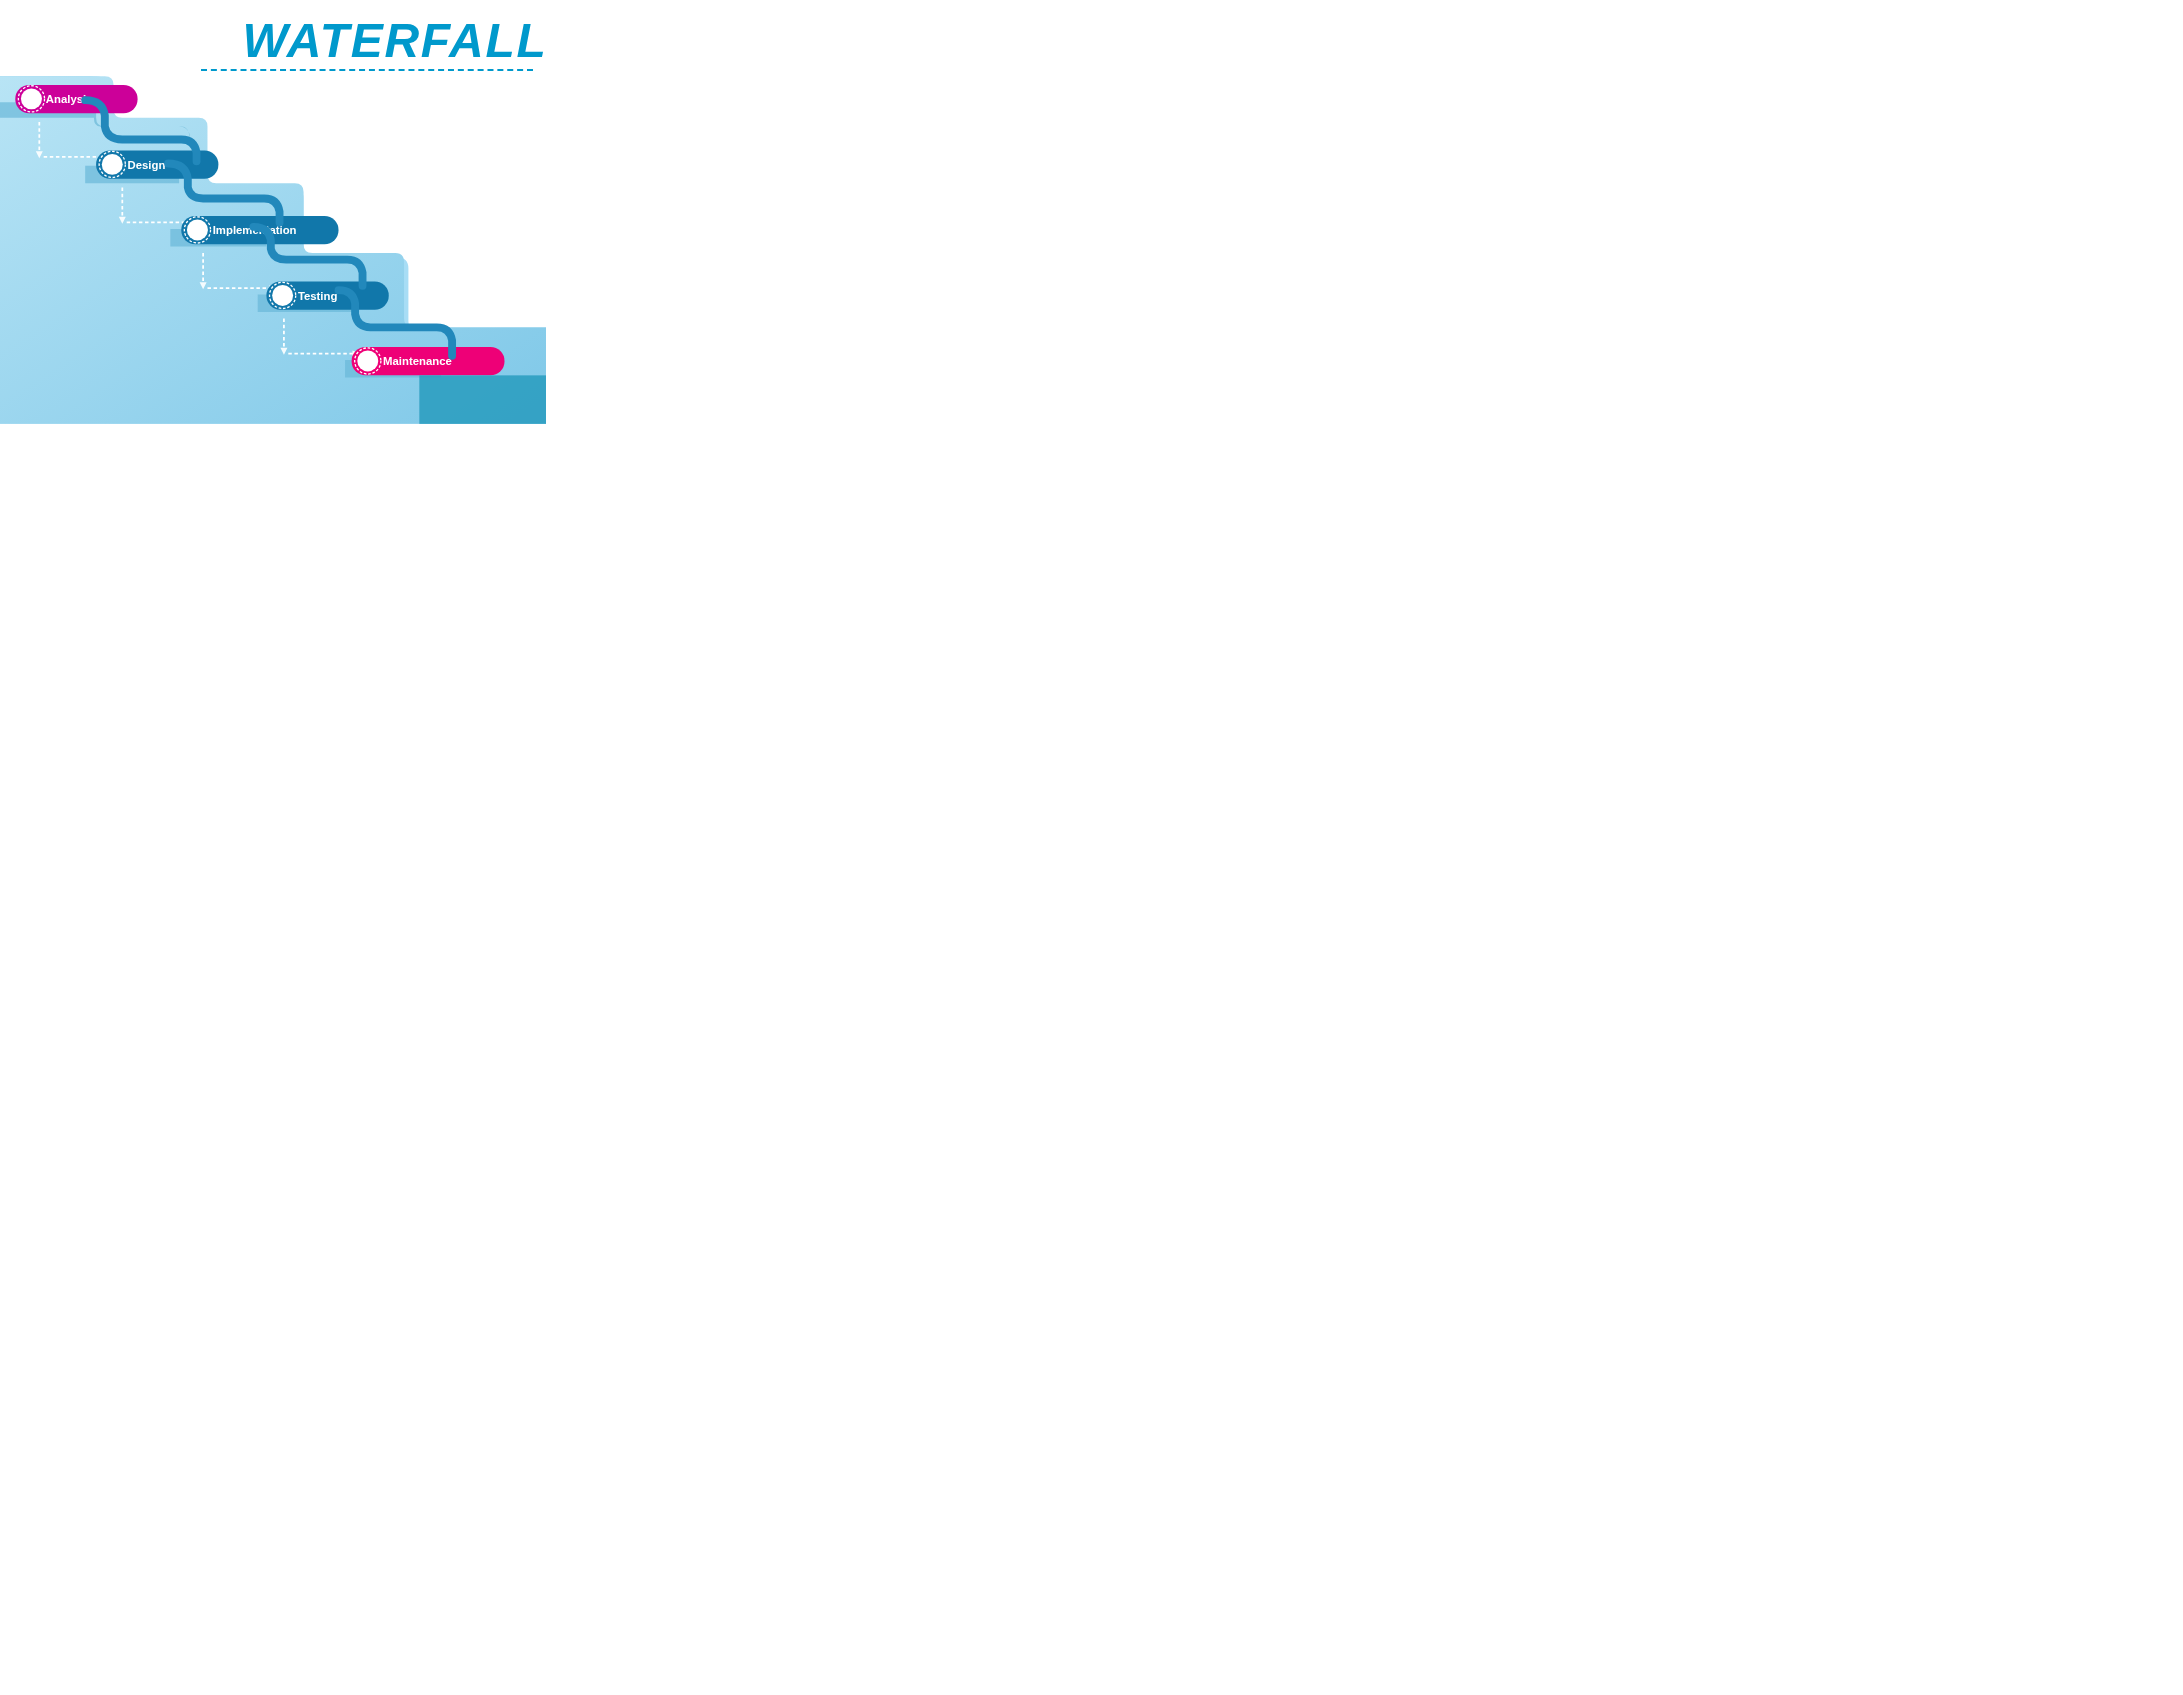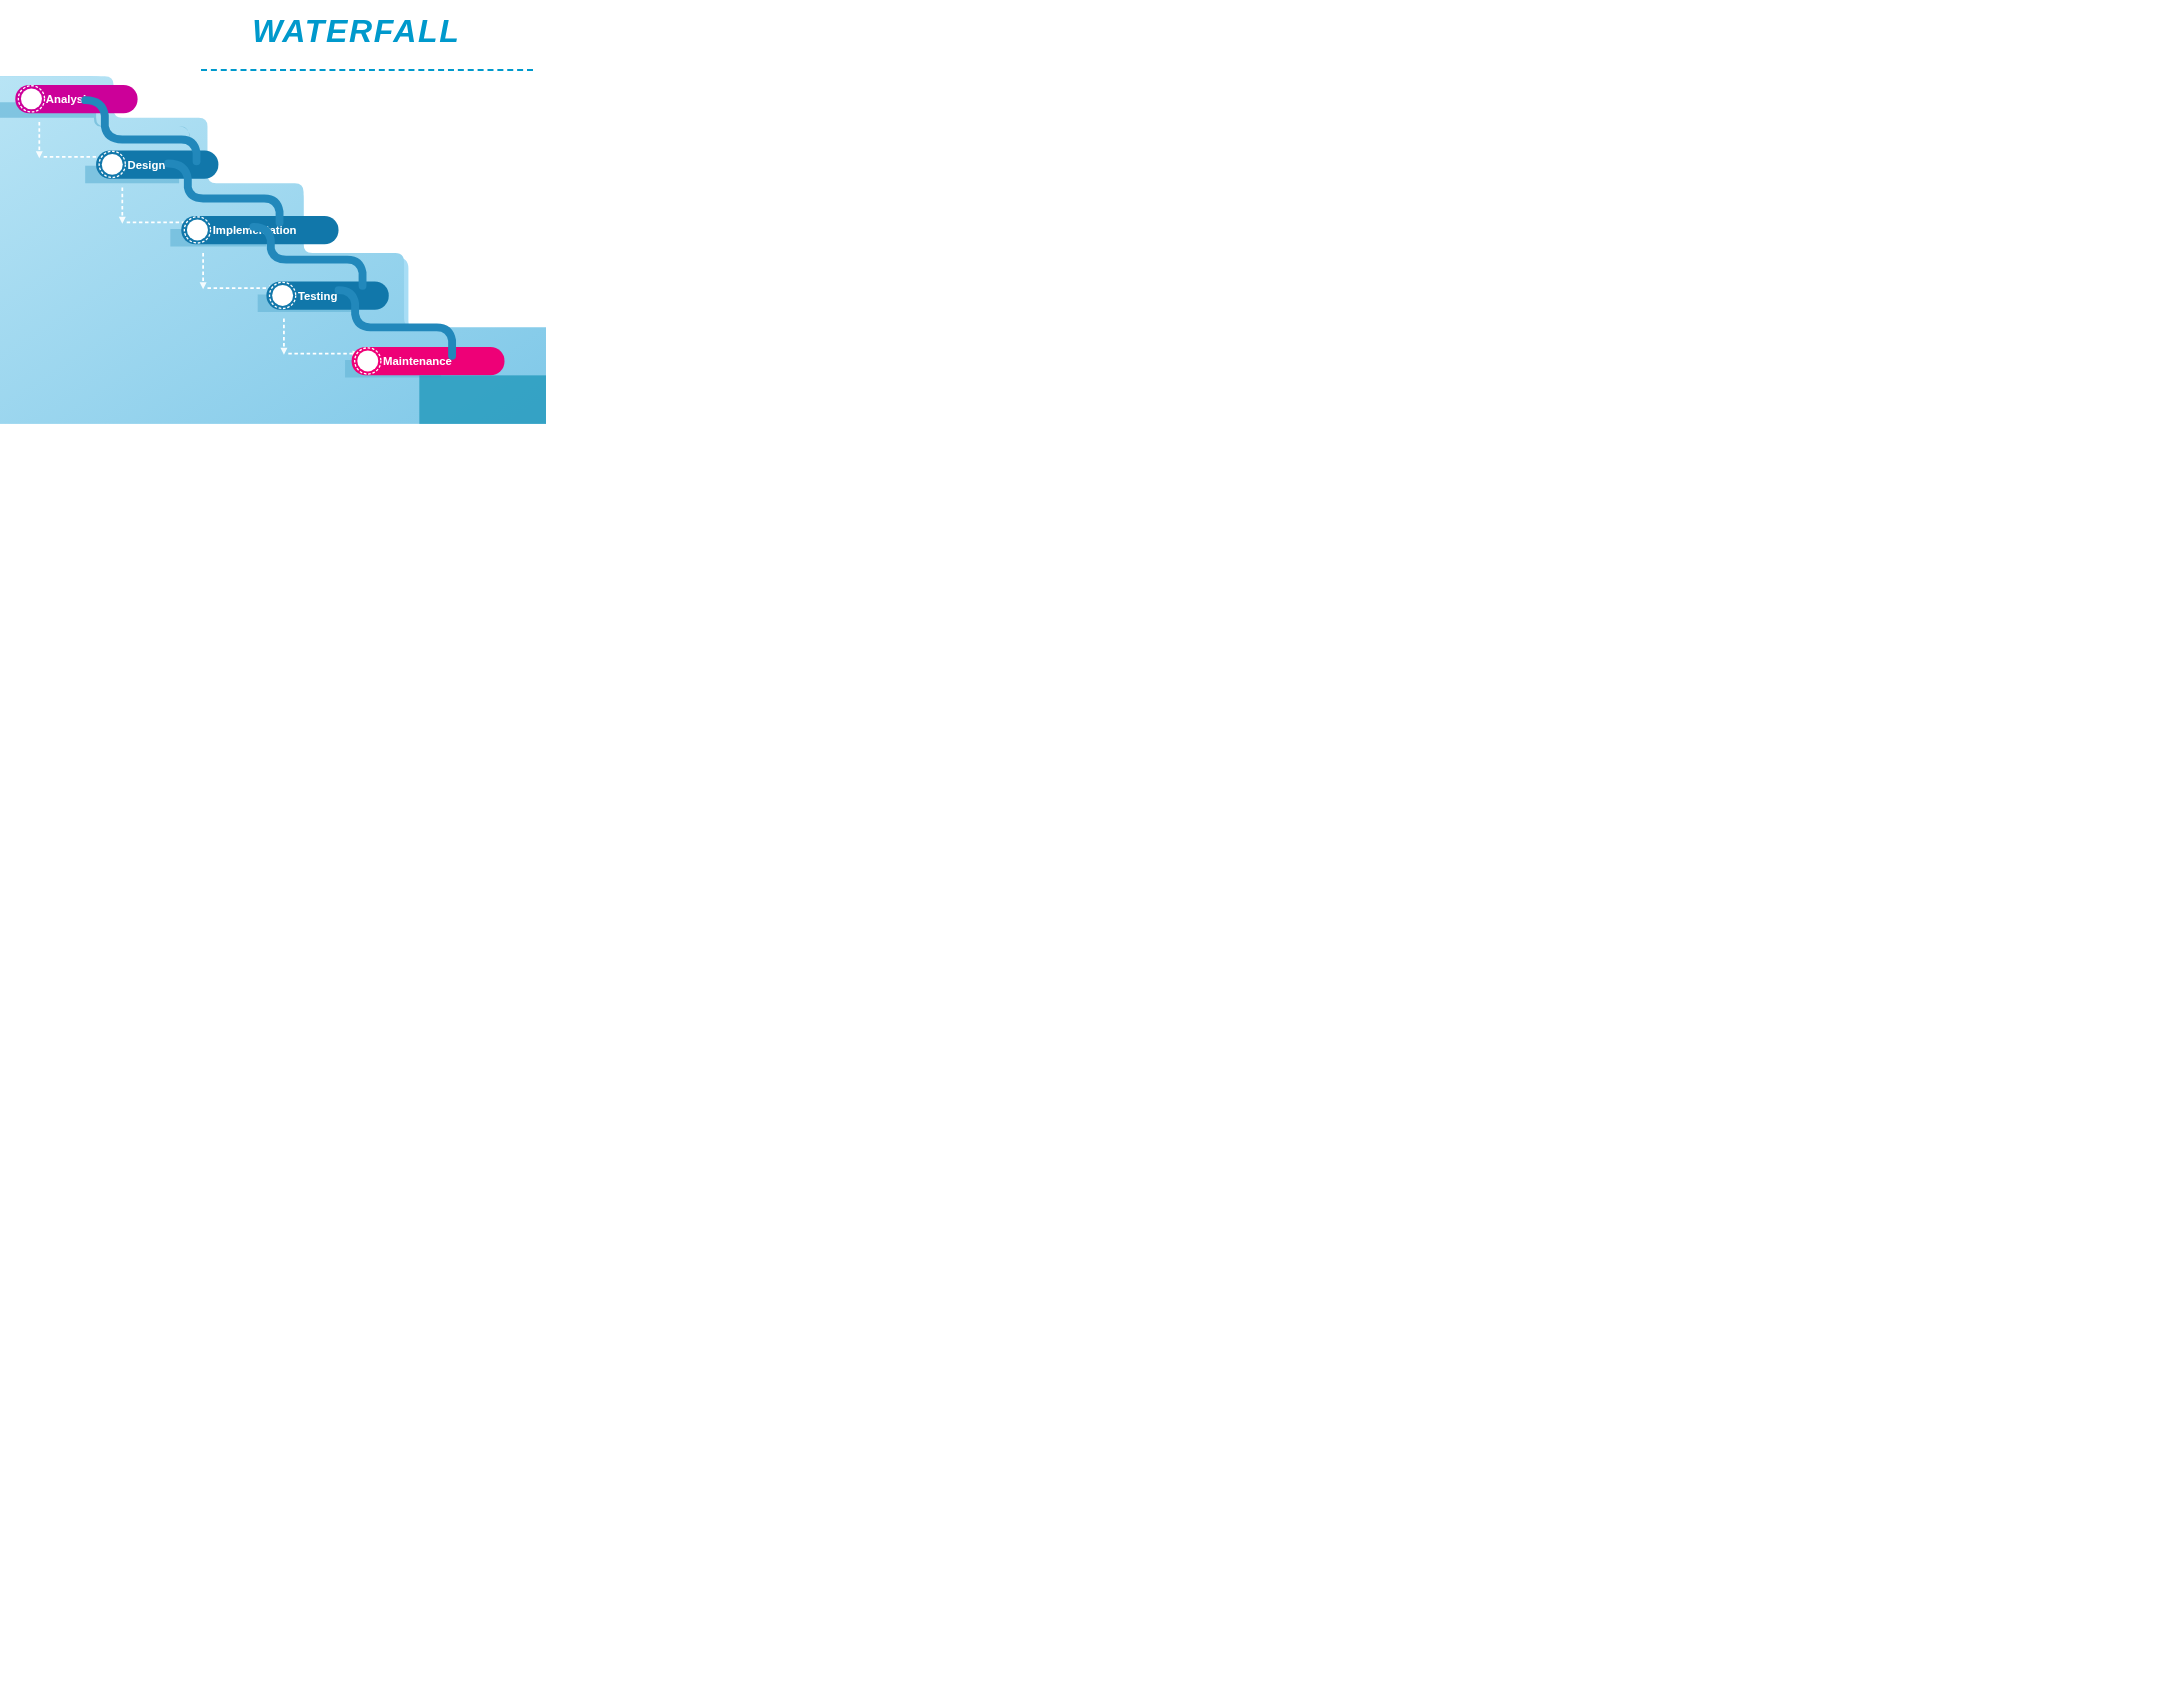--- a/index.html
+++ b/index.html
@@ -18,21 +18,21 @@
       position: relative;
       background: #ffffff;
     }
 
     
     .title {
       position: absolute;
       top: 13px;
       left: 50%;
       transform: translateX(-10%);
-      font-size: 32px;
+      font-size: 48px;
       font-weight: 900;
       color: #0099cc;
       letter-spacing: 1.7px;
       font-style: italic;
       text-align: center;
     }
 
     
     .title-underline {
       position: absolute;

